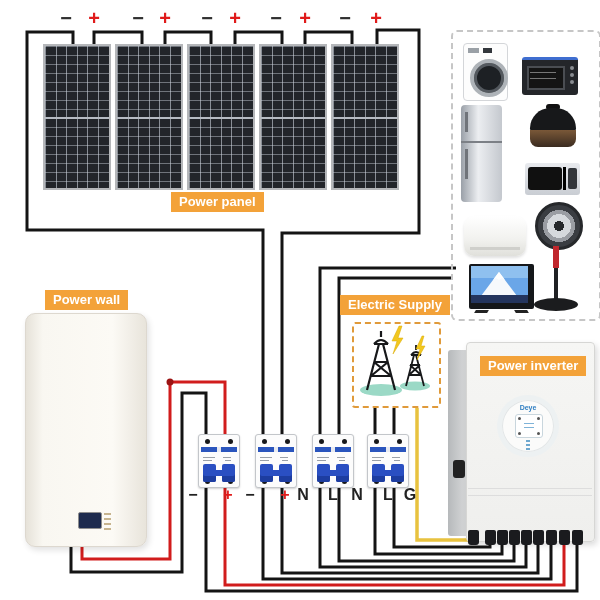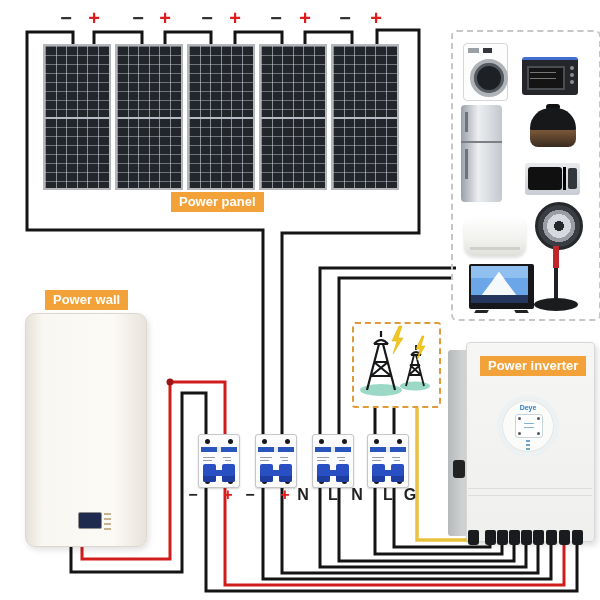--- a/index.html
+++ b/index.html
@@ -154,20 +154,21 @@
   <span class="term plus" style="left:155px">+</span>
   <span class="term" style="left:197px">−</span>
   <span class="term plus" style="left:225px">+</span>
   <span class="term" style="left:266px">−</span>
   <span class="term plus" style="left:295px">+</span>
   <span class="term" style="left:335px">−</span>
   <span class="term plus" style="left:366px">+</span>
 
   <div class="badge" style="left:171px;top:192px">Power panel</div>
   <div class="badge" style="left:45px;top:290px">Power wall</div>
+  <div class="badge" style="left:340px;top:295px">Electric Supply</div>
   <div class="badge" style="left:480px;top:356px">Power inverter</div>
 
   <div class="pwall">
     <div class="pw-screen"></div>
     <div class="pw-ind" style="top:199px"></div>
     <div class="pw-ind" style="top:204px"></div>
     <div class="pw-ind" style="top:209px"></div>
     <div class="pw-ind" style="top:214px"></div>
   </div>
 

